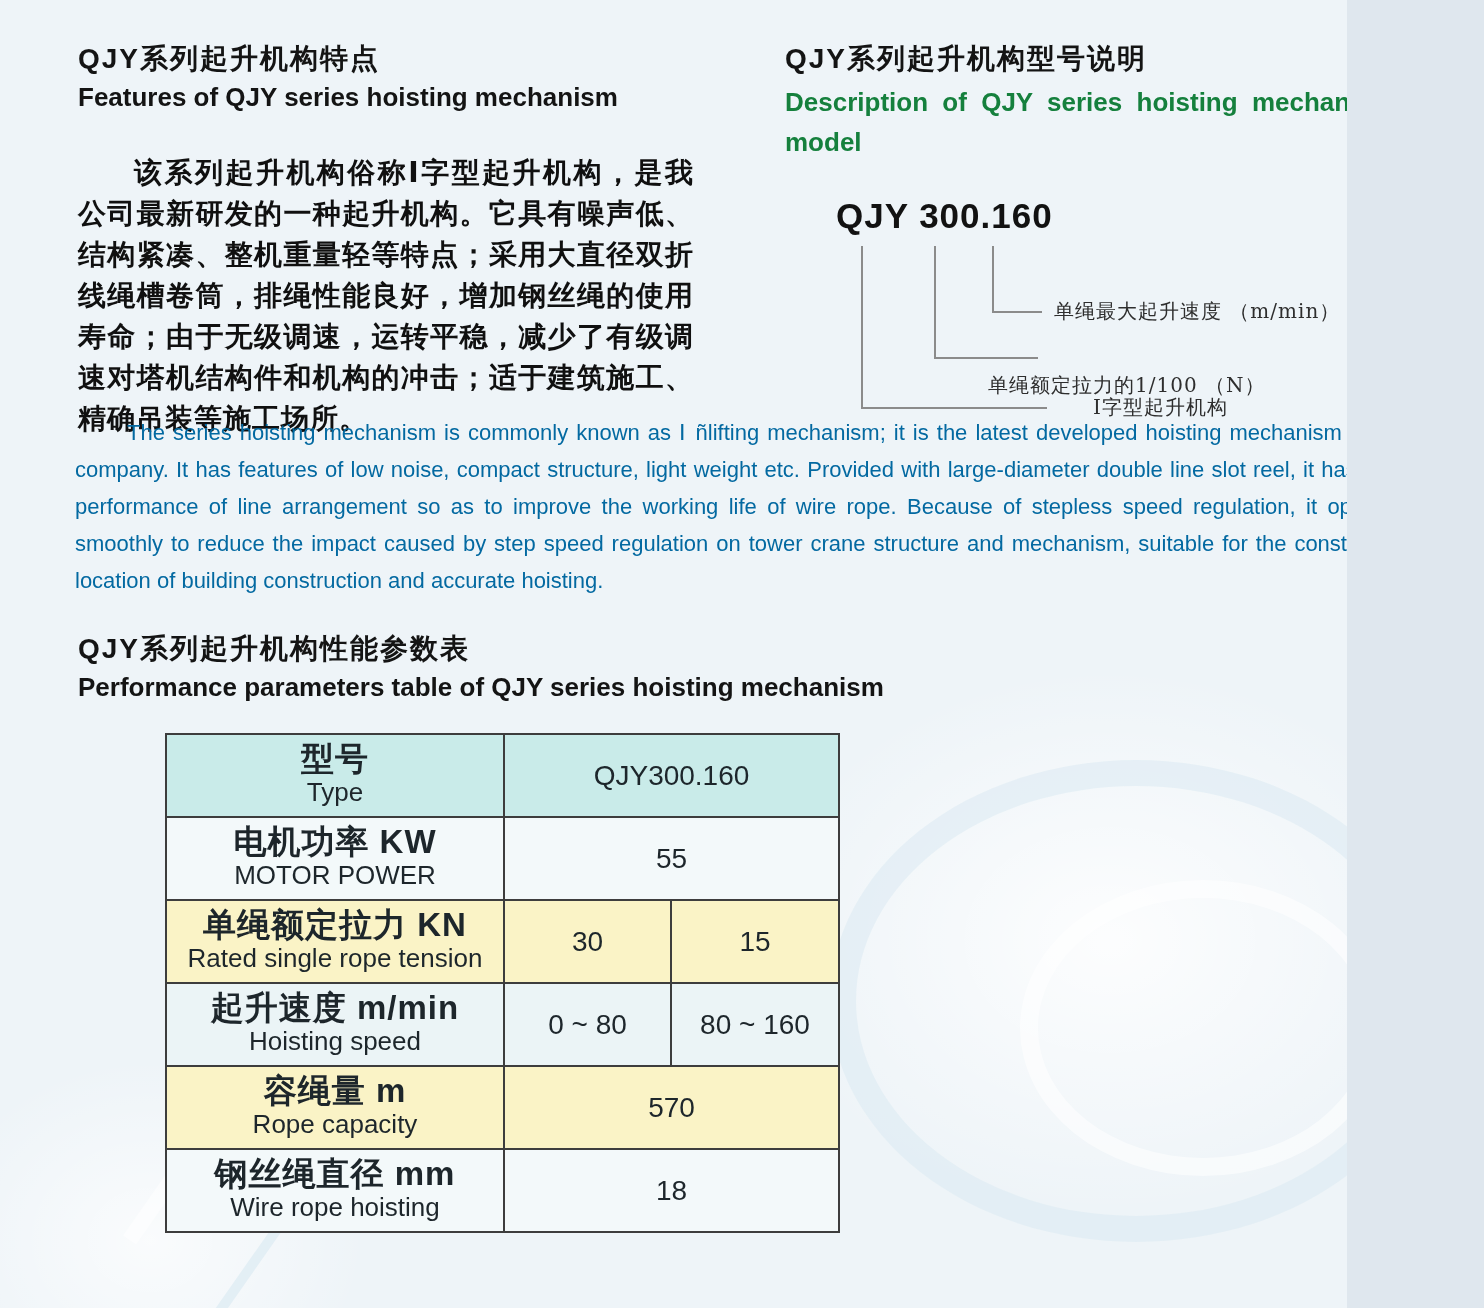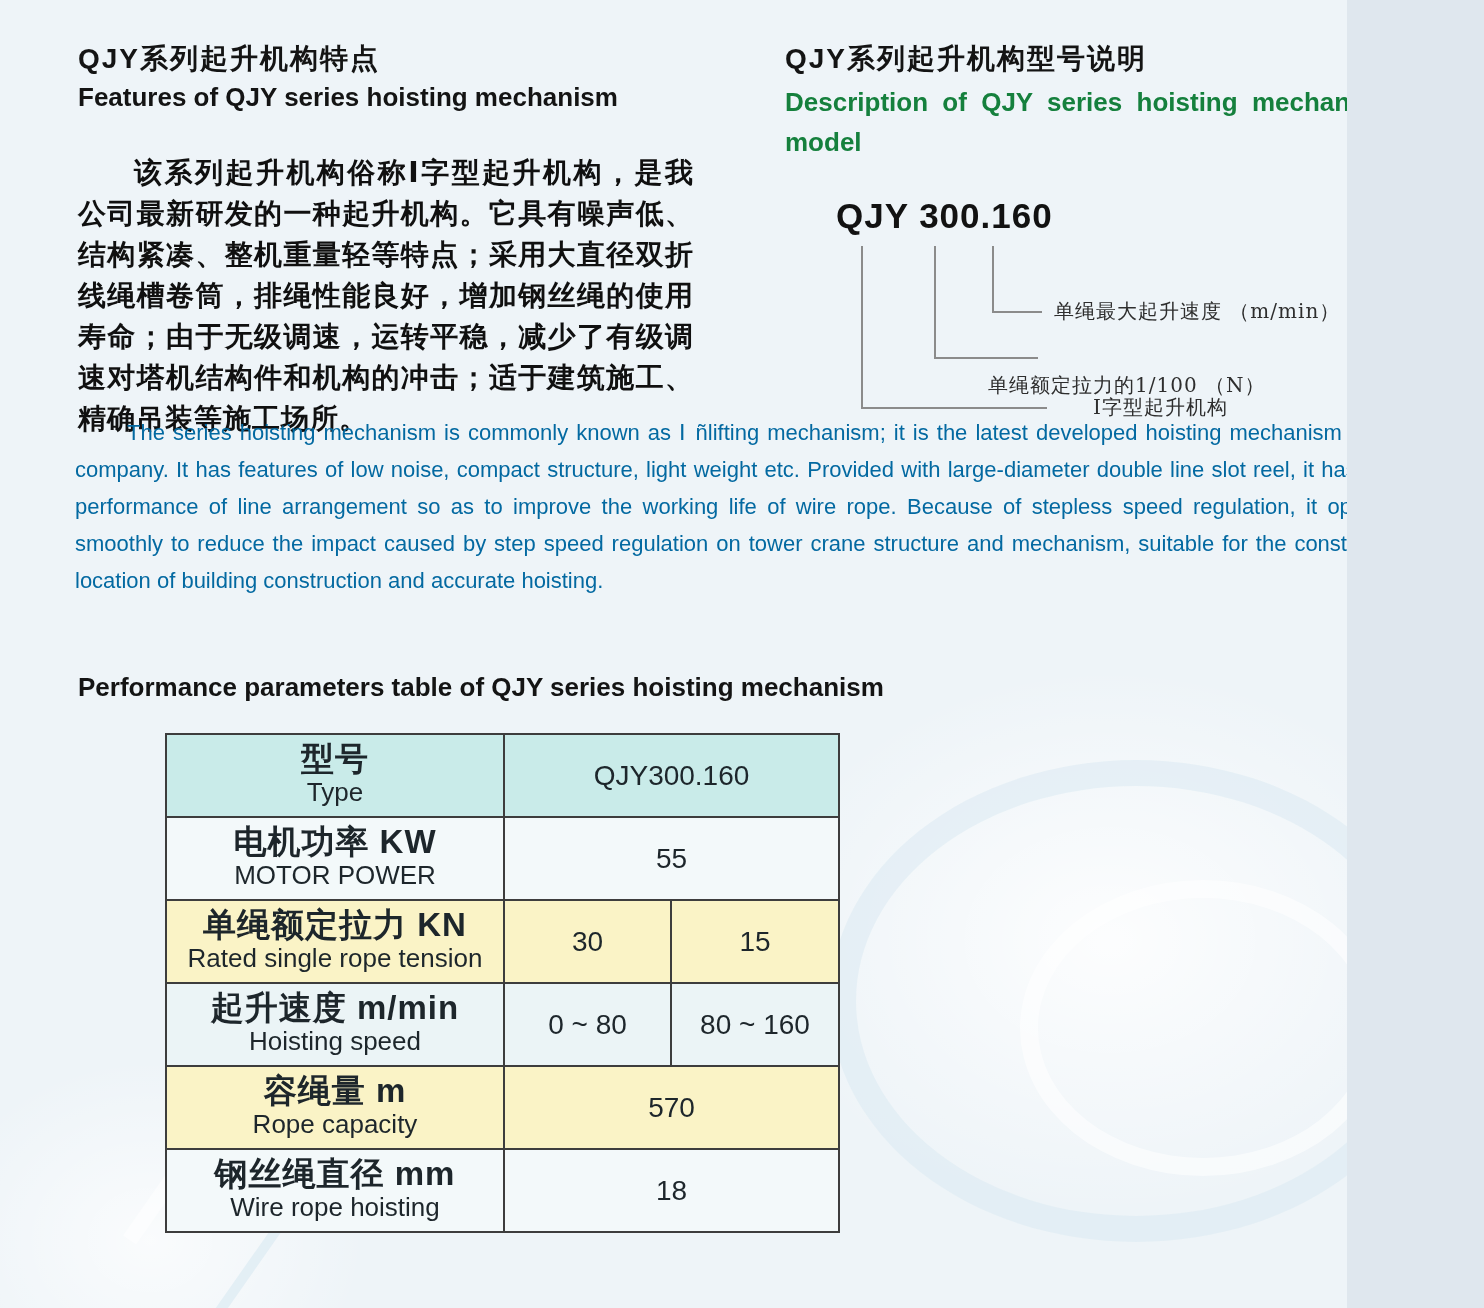--- a/index.html
+++ b/index.html
@@ -99,20 +99,21 @@
   <div class="dline hline" style="left:992px;top:311px;width:50px;"></div>
   <div class="dline hline" style="left:934px;top:357px;width:104px;"></div>
   <div class="dline hline" style="left:861px;top:407px;width:186px;"></div>
 
   <div class="ann" style="left:1054px;top:298px;">单绳最大起升速度 （m/min）</div>
   <div class="ann" style="left:988px;top:344px;margin-top:28px;">单绳额定拉力的1/100 （N）</div>
   <div class="ann" style="left:1057px;top:394px;margin-left:36px;">Ⅰ字型起升机构</div>
 
   <div class="abs para-en" style="left:75px;top:414px;">The series hoisting mechanism is commonly known as Ⅰ ñlifting mechanism; it is the latest developed hoisting mechanism by our company.  It has features of low noise, compact structure, light weight etc. Provided with large-diameter double line slot reel, it has good performance of line arrangement so as to improve the working life of wire rope. Because of stepless speed regulation, it operates smoothly to reduce the impact caused by step speed regulation on tower crane structure and mechanism, suitable for the construction location of building construction and accurate hoisting.</div>
 
+  <div class="abs h-cn" style="left:78px;top:630px;">QJY系列起升机构性能参数表</div>
   <div class="abs h-en" style="left:78px;top:672px;">Performance parameters table of QJY series hoisting mechanism</div>
 
   <table class="ptable">
     <colgroup>
         <col style="width:338px">
         <col style="width:167px">
         <col style="width:168px">
       </colgroup>
     <tbody>
         <tr class="row-cyan">

